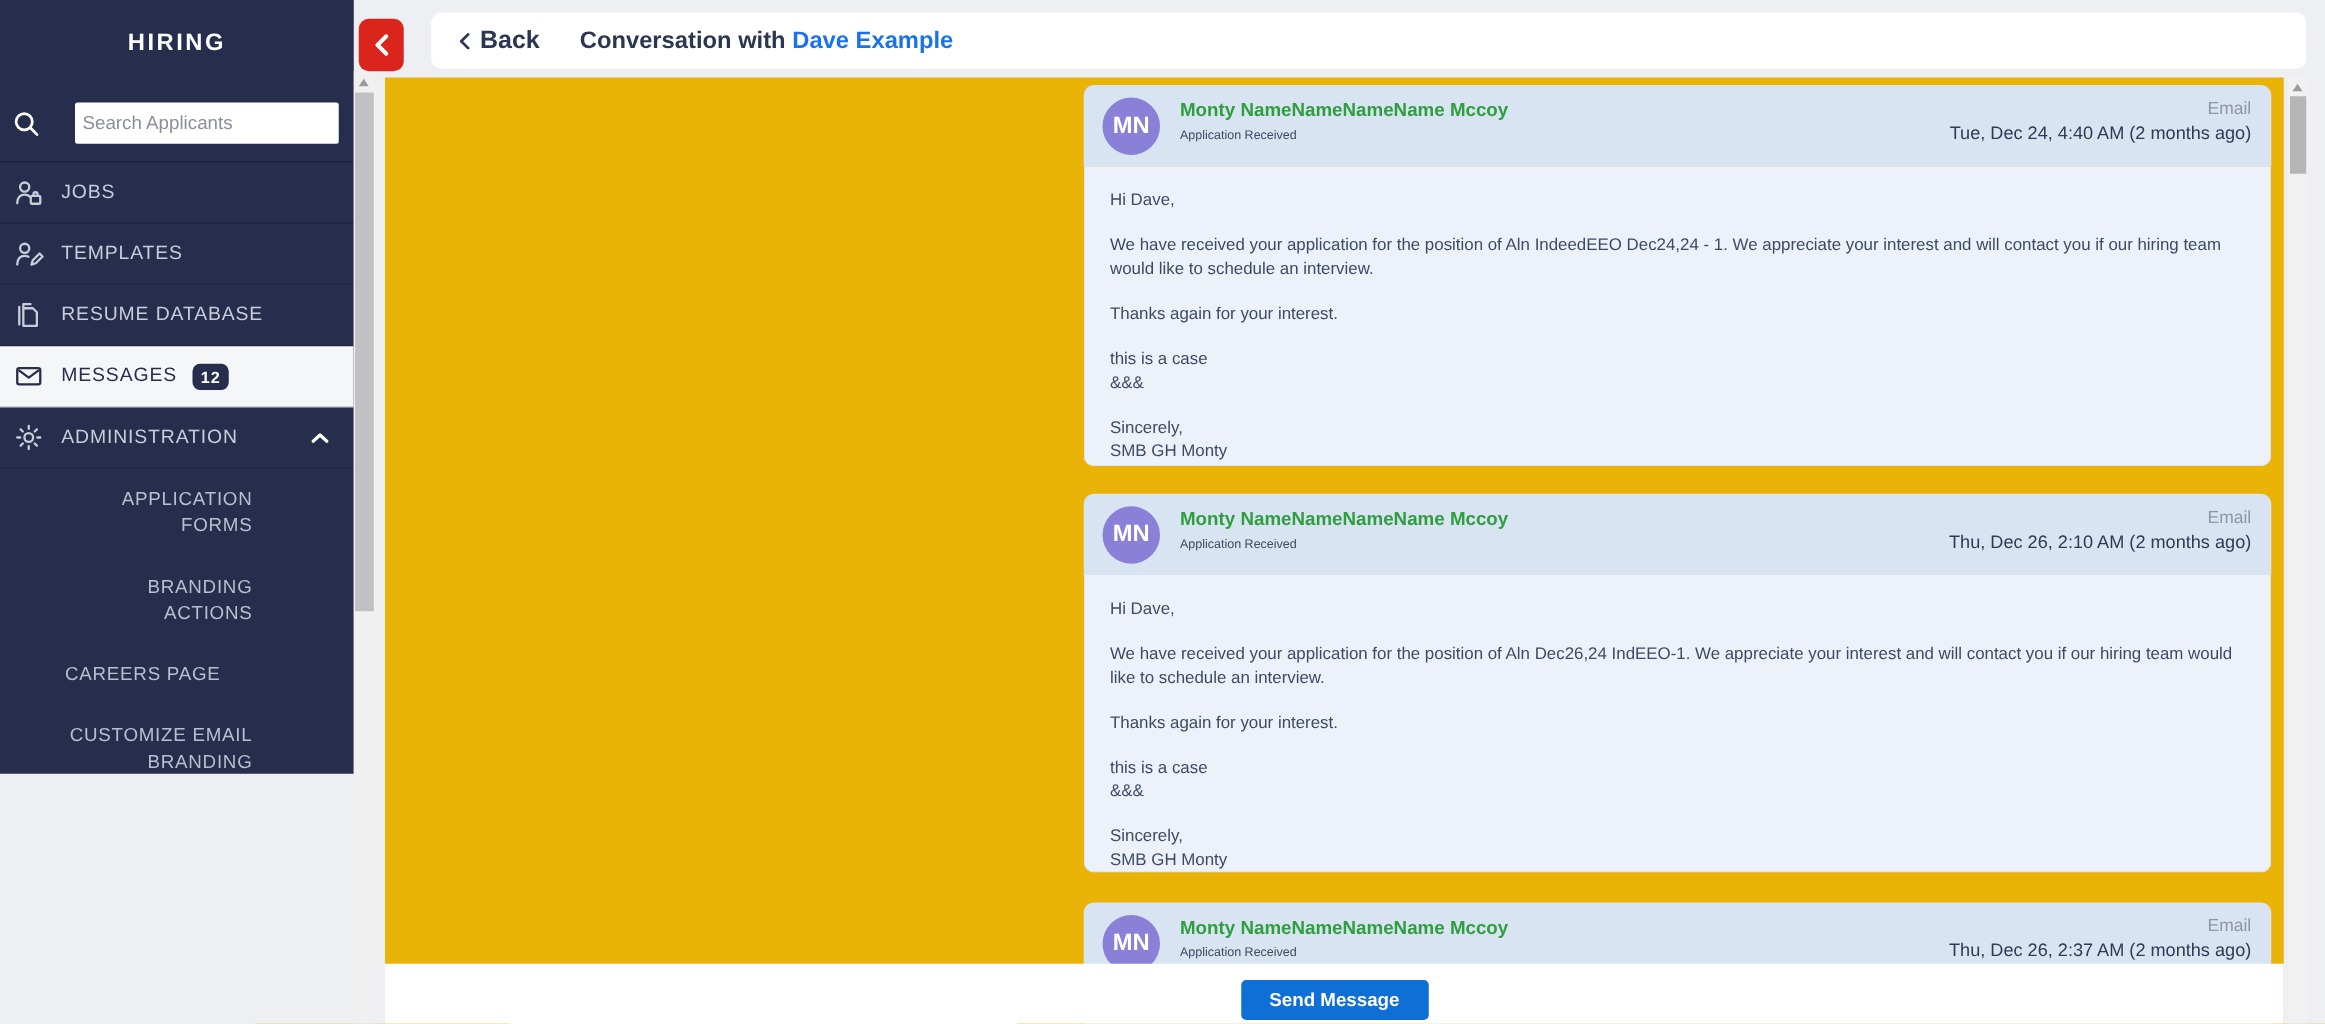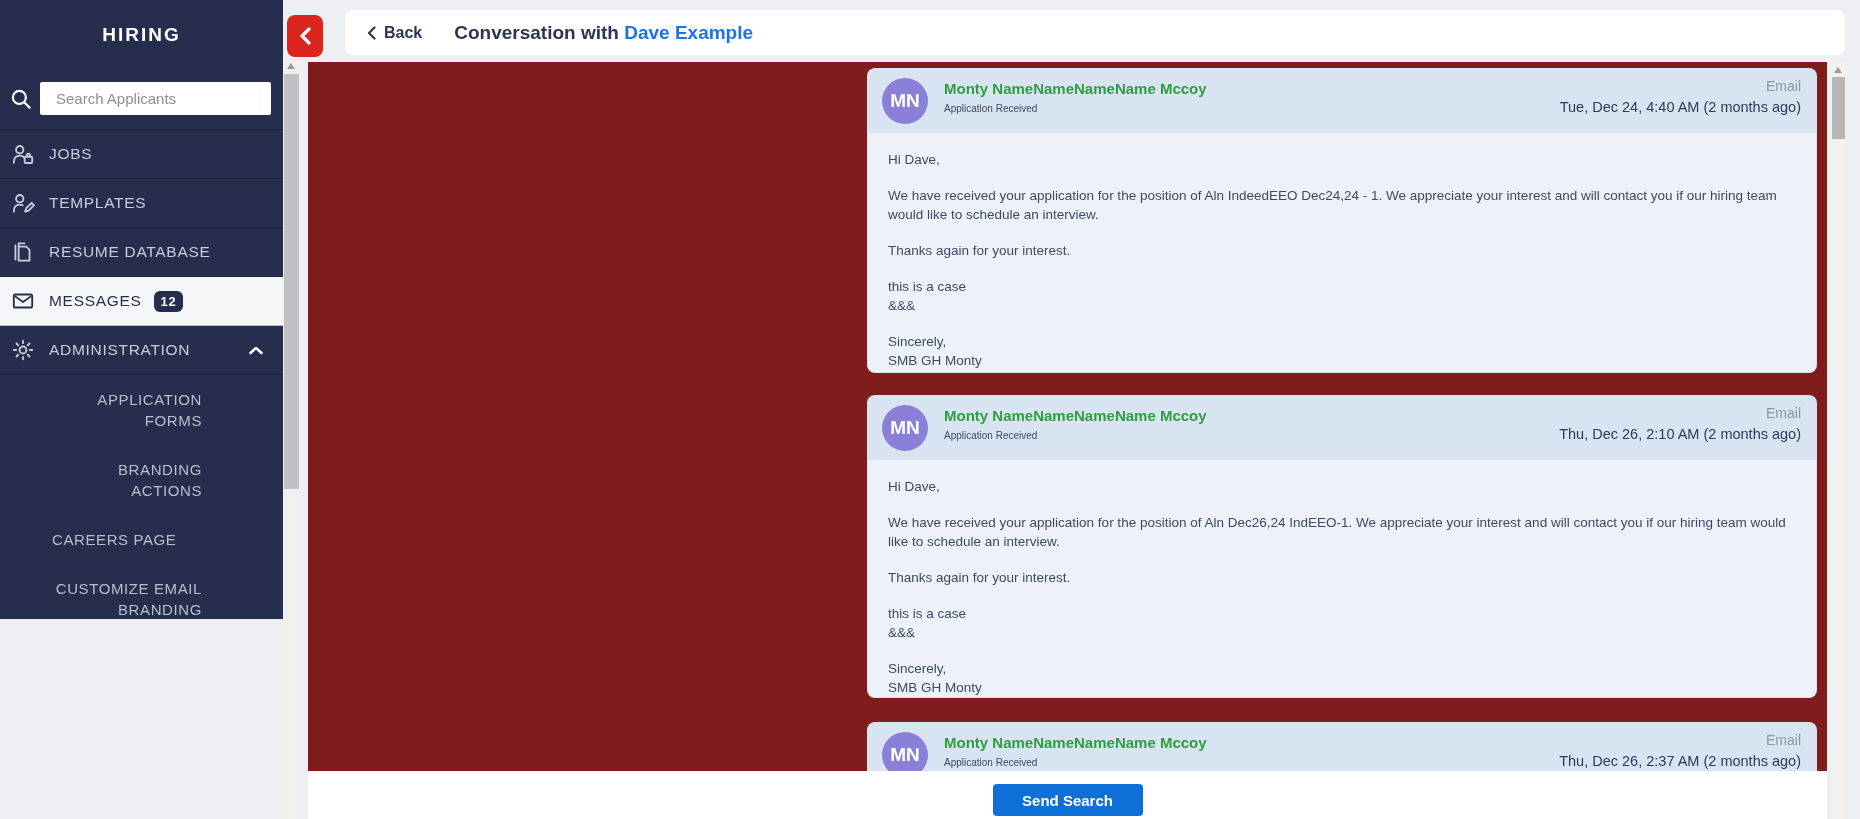--- a/index.html
+++ b/index.html
@@ -6,21 +6,21 @@
   html,body { width:1860px; height:819px; overflow:hidden; }
   body { background:#edeff3; font-family:"Liberation Sans", sans-serif; position:relative; }
 
   
   .sidebar { position:absolute; left:0; top:0; width:283px; height:619px; background:#272d4d; overflow:hidden; z-index:5; }
   .brand { height:62px; display:flex; align-items:center; justify-content:center; color:#ffffff;
            font-size:19px; font-weight:700; letter-spacing:2px; padding-top:8px; }
   .search-row { display:flex; align-items:center; margin:20px 0 14px 0; padding:0 12px 0 8px; }
   .search-row .sicon { width:26px; height:26px; color:#fff; flex:0 0 26px; margin-right:6px; }
   .search-row input { flex:1; height:33px; border:none; border-radius:2px; background:#fff;
-                      font-size:15px; color:#333; padding:0 16px; outline:none; font-family:"Liberation Sans",sans-serif; }
+                      font-size:15px; color:#333; padding:0 6px; outline:none; font-family:"Liberation Sans",sans-serif;margin-left:20px; }
   .search-row input::placeholder { color:#8b8f9a; }
   .nav { border-top:1px solid rgba(0,0,0,0.25); }
   .nav-item { height:49px; display:flex; align-items:center; padding-left:10px;
               color:#c9cdd9; font-size:15.5px; letter-spacing:0.7px; cursor:pointer;
               border-bottom:1px solid rgba(0,0,0,0.22); }
   .nav-item .nicon { width:26px; height:26px; flex:0 0 26px; margin-right:13px; color:currentColor; }
   .nav-item.active { background:#f5f6f8; color:#272d4d; }
   .nav-badge { margin-left:12px; background:#272d4d; color:#fff; font-size:13px; font-weight:700;
                border-radius:6px; padding:4px 7px; line-height:1; }
   .chev-up { margin-left:auto; margin-right:20px; width:14px; height:9px; color:#fff; }
@@ -38,26 +38,26 @@
   
   .collapse-btn { position:absolute; left:287px; top:15px; width:36px; height:42px; background:#da251d;
                   border-radius:8px; z-index:10; display:flex; align-items:center; justify-content:center; cursor:pointer; }
   .collapse-btn .cchev { width:12px; height:18px; color:#fff; }
 
   
   .topbar { position:absolute; left:345px; top:10px; width:1500px; height:45px; background:#fff;
             border-radius:8px; display:flex; align-items:center; padding-left:22px; z-index:4; }
   .back-group { display:flex; align-items:center; cursor:pointer; color:#2b3652; }
   .back-group .bchev { width:9px; height:14px; margin-right:8px; color:#2b3652; }
-  .back-label { font-size:16px; font-weight:700; }
+  .back-label { font-size:20px; font-weight:700; }
   .conv-title { margin-left:32px; font-size:19px; font-weight:700; color:#2b3652; }
   .conv-title .contact { color:#1a73e8; cursor:pointer; }
 
   
-  .main-panel { position:absolute; left:308px; top:62px; width:1519px; height:757px; background:#7f1d1d; z-index:1; overflow:hidden; }
+  .main-panel { position:absolute; left:308px; top:62px; width:1519px; height:757px; background:#eab308; z-index:1; overflow:hidden; }
   .msgs { position:absolute; left:559px; top:0; width:950px; }
   .msg-card { position:absolute; left:0; width:950px; }
   .msg-card.m0 { top:6px; }
   .msg-card.m1 { top:333px; }
   .msg-card.m2 { top:660px; }
   .msg-head { position:relative; height:65px; background:#d8e4f2; border-radius:8px 8px 0 0; }
   .avatar { position:absolute; left:15px; top:10px; width:46px; height:46px; border-radius:50%;
             background:#8b80d8; color:#fff; font-size:19px; font-weight:700;
             display:flex; align-items:center; justify-content:center; }
   .sender-block { position:absolute; left:77px; top:12px; }
@@ -281,19 +281,19 @@
           <div class="meta-time">Thu, Dec 26, 2:37 AM (2 months ago)</div>
         </div>
       </div>
       <div class="msg-body"></div>
     </div>
 
   </div>
 </div>
 
 <div class="send-bar">
-  <button class="send-btn">Send Search</button>
+  <button class="send-btn">Send Message</button>
 </div>
 
 <div class="right-scroll">
   <div class="arrow-up"></div>
   <div class="thumb"></div>
 </div>
 
 </body></html>

